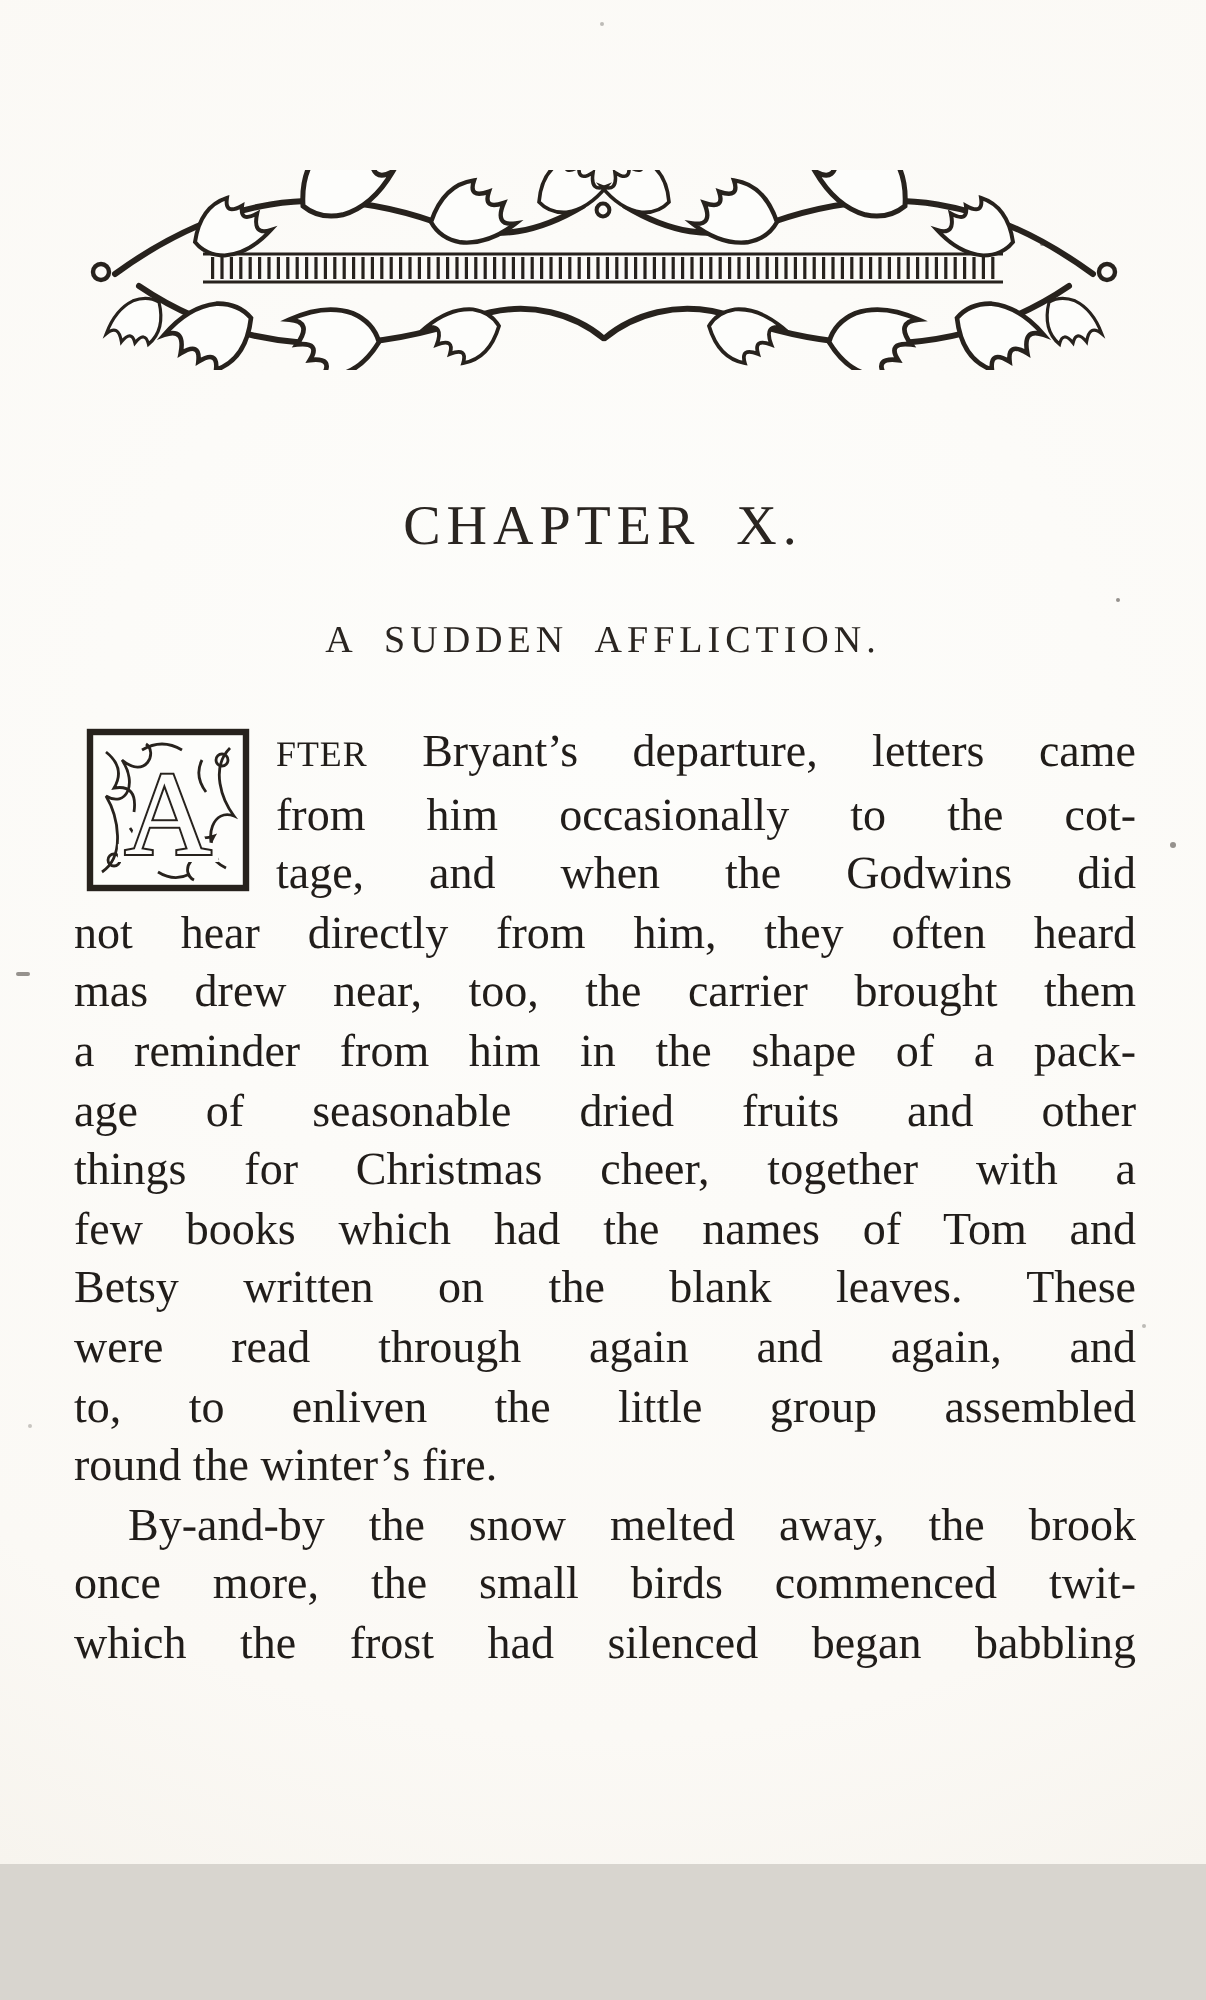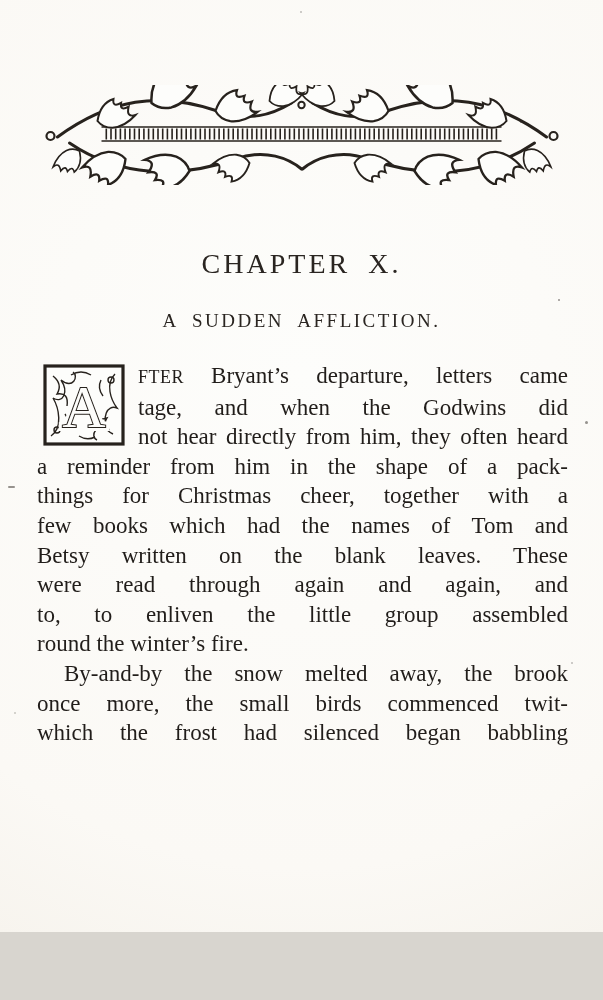--- a/index.html
+++ b/index.html
@@ -119,24 +119,27 @@
           <path d="M60,32 q-6,-8 -2,-16"></path>
           <circle cx="14" cy="66" r="3"></circle>
           <circle cx="68" cy="16" r="3"></circle>
         </g>
         <text x="41" y="63" text-anchor="middle" font-family="Liberation Serif, DejaVu Serif, serif" font-size="60" fill="#fdfdfb" stroke="#fdfdfb" stroke-width="8">A</text>
         <text x="41" y="63" text-anchor="middle" font-family="Liberation Serif, DejaVu Serif, serif" font-size="60" fill="#fdfdfb" stroke="#27221d" stroke-width="2" paint-order="stroke">A</text>
       </svg>
     </div>
 
     <div class="ln"><span class="sc">FTER</span><span> Bryant’s departure, letters came</span></div>
+    <div class="ln">from him occasionally to the cot-</div>
     <div class="ln">tage, and when the Godwins did</div>
 
     <div class="ln">not hear directly from him, they often heard</div>
+    <div class="ln">mas drew near, too, the carrier brought them</div>
     <div class="ln">a reminder from him in the shape of a pack-</div>
+    <div class="ln">age of seasonable dried fruits and other</div>
     <div class="ln">things for Christmas cheer, together with a</div>
     <div class="ln">few books which had the names of Tom and</div>
     <div class="ln">Betsy written on the blank leaves.  These</div>
     <div class="ln">were read through again and again, and</div>
     <div class="ln">to, to enliven the little group assembled</div>
     <div class="ln lastline">round the winter’s fire.</div>
 
     <div class="ln indent">By-and-by the snow melted away, the brook</div>
     <div class="ln">once more, the small birds commenced twit-</div>
     <div class="ln">which the frost had silenced began babbling</div>

